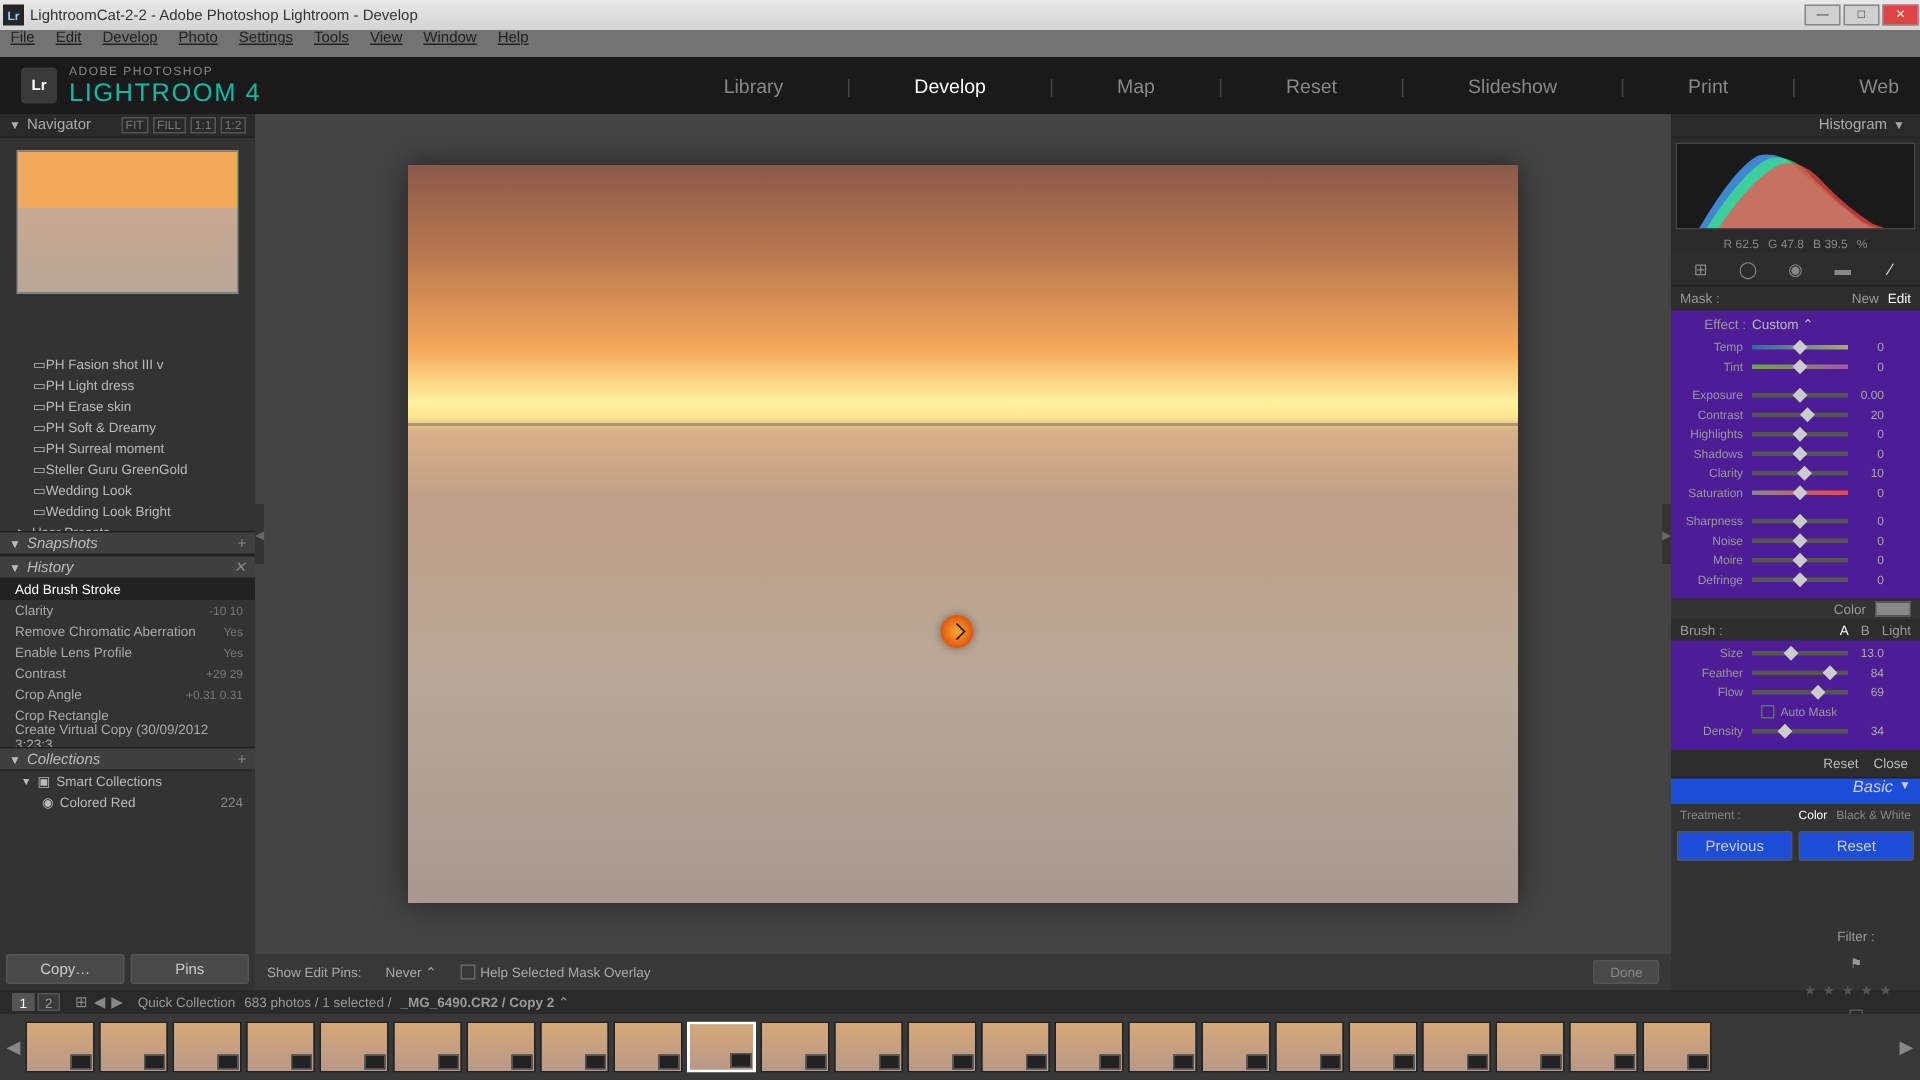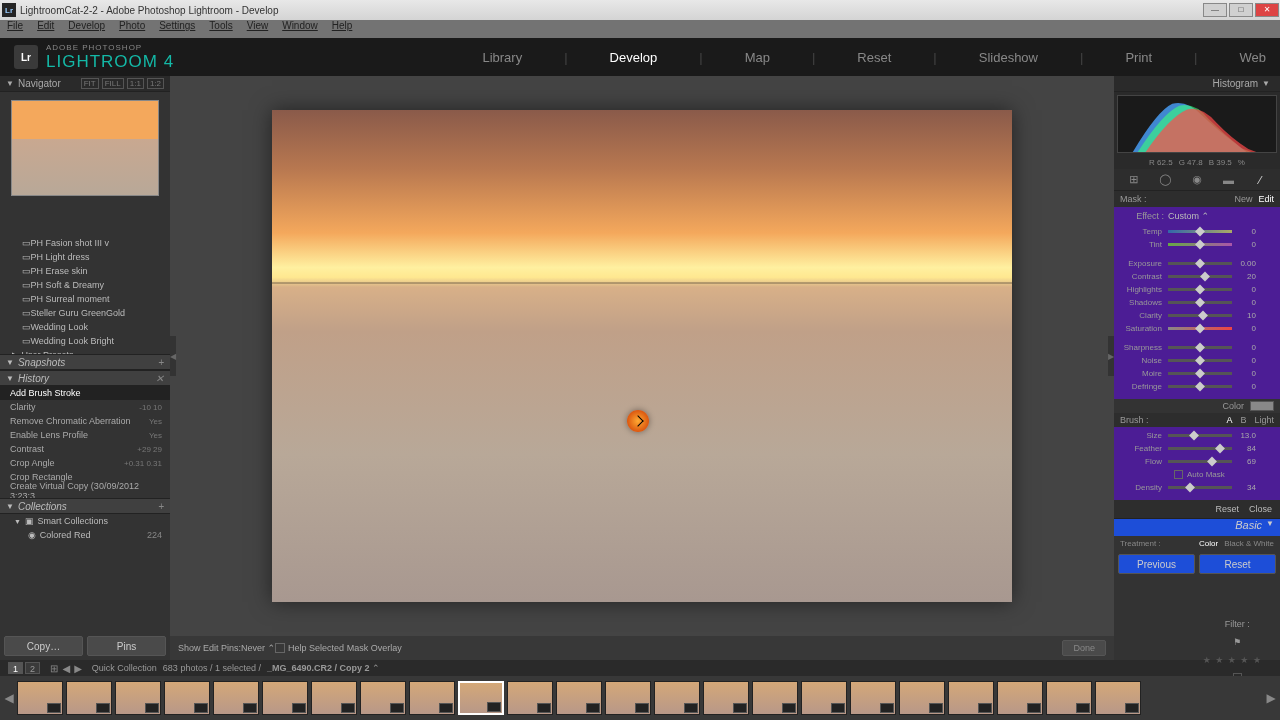--- a/index.html
+++ b/index.html
@@ -44,21 +44,21 @@
 .collections .row { height: 14px; display: flex; align-items: center; padding-left: 14px; gap:4px; }
 .collections .count { margin-left: auto; margin-right: 8px; color: #888; }
 .btnrow { display: flex; gap: 4px; padding: 4px; margin-top: auto; }
 .btnrow button { flex: 1; height: 20px; background: #4a4a4a; border: 1px solid #555; color: #ccc; font-size: 10px; border-radius: 2px; }
 .center { flex: 1; display: flex; flex-direction: column; min-width: 0; }
 .canvas-wrap { flex: 1; background: #444; padding: 10px; display: flex; align-items: center; justify-content: center; position: relative; }
 .canvas { width: 100%; height: 100%; max-width: 740px; max-height: 492px; position: relative; background: linear-gradient(180deg,#8a5a4a 0%,#b87850 12%,#f4a85c 25%,#fff0a0 32%,#ffe890 34%,#d8b088 36%,#c0a088 45%,#b8a898 70%,#a89890 100%); box-shadow: 0 0 20px rgba(0,0,0,0.5); }
 .canvas::after{content:"";position:absolute;left:0;right:0;top:35%;height:2px;background:rgba(50,40,35,0.3);}
 .brush-pin { position: absolute; width: 22px; height: 22px; border-radius: 50%; background: radial-gradient(circle,#ffaa33,#cc3300); top: 300px; left: 355px; box-shadow:0 0 6px rgba(0,0,0,0.4); }
 .brush-pin::after{content:"";position:absolute;width:7px;height:7px;border-right:1px solid #000;border-bottom:1px solid #000;top:7px;left:7px;transform:rotate(-45deg);}
-.canvas-toolbar { height: 24px; background: #383838; display: flex; align-items: center; padding: 0 8px; font-size: 9px; color: #aaa; gap: 0; }
+.canvas-toolbar { height: 24px; background: #383838; display: flex; align-items: center; padding: 0 8px; font-size: 9px; color: #aaa; gap: 16px; }
 .canvas-toolbar .done { margin-left: auto; padding: 2px 10px; background: #4a4a4a; border: 1px solid #555; border-radius: 2px; color:#888; }
 .canvas-toolbar .chk { width:10px;height:10px;border:1px solid #666;display:inline-block;vertical-align:middle;margin-right:3px; }
 .rightpanel { overflow: hidden; }
 .histo-wrap { padding: 3px; background: #2a2a2a; }
 .histo { height: 58px; background: #1a1a1a; position: relative; overflow: hidden; border: 1px solid #444; }
 .histo svg { width: 100%; height: 100%; }
 .rgb-row { display: flex; justify-content: center; gap: 6px; font-size: 8px; color: #888; padding: 2px 0; background:#2a2a2a; }
 .tool-strip { height: 22px; background: #2d2d2d; display: flex; align-items: center; justify-content: space-around; padding: 0 4px; border-bottom:1px solid #222; }
 .tool-strip .tool { width: 18px; height: 16px; display:flex;align-items:center;justify-content:center;color:#888;font-size:11px; }
 .mask-head { height: 16px; display: flex; align-items: center; padding: 0 6px; font-size: 9px; color: #999; background:#2d2d2d; }

